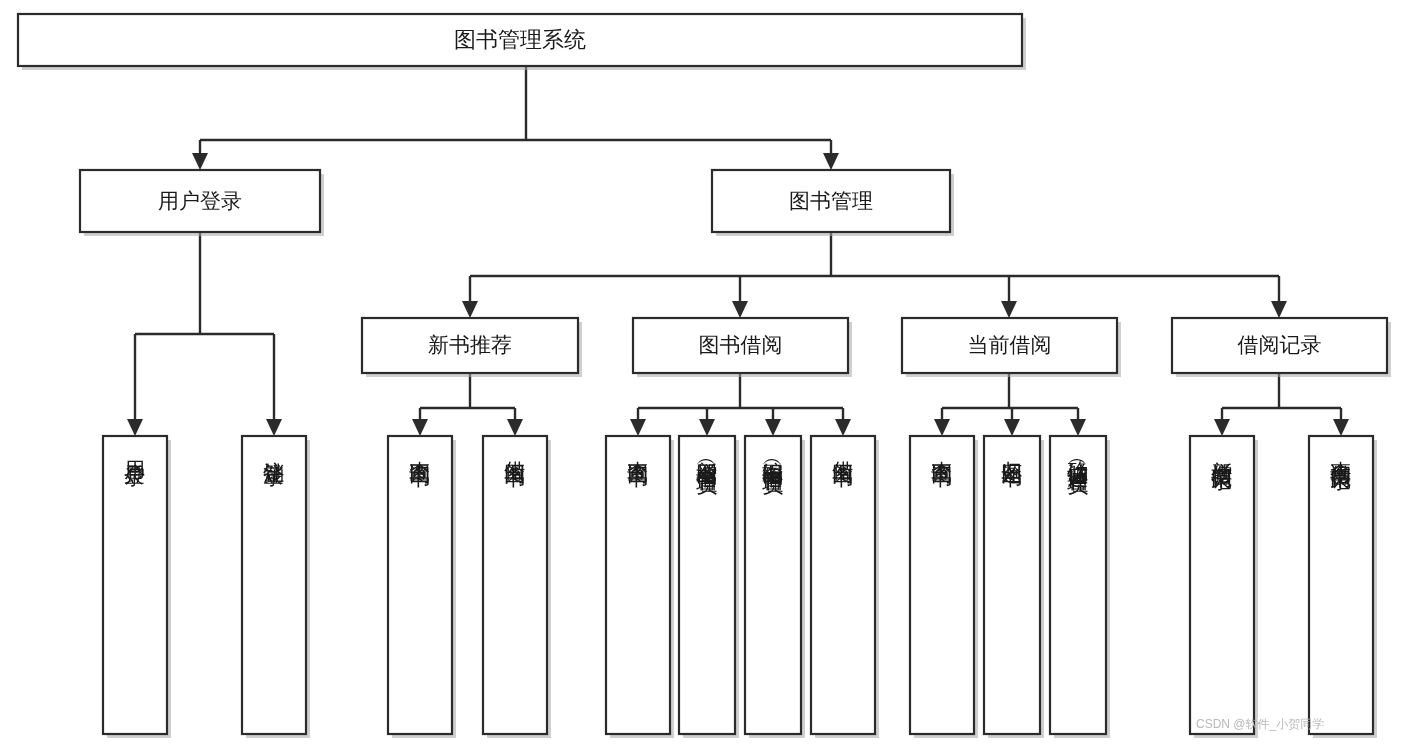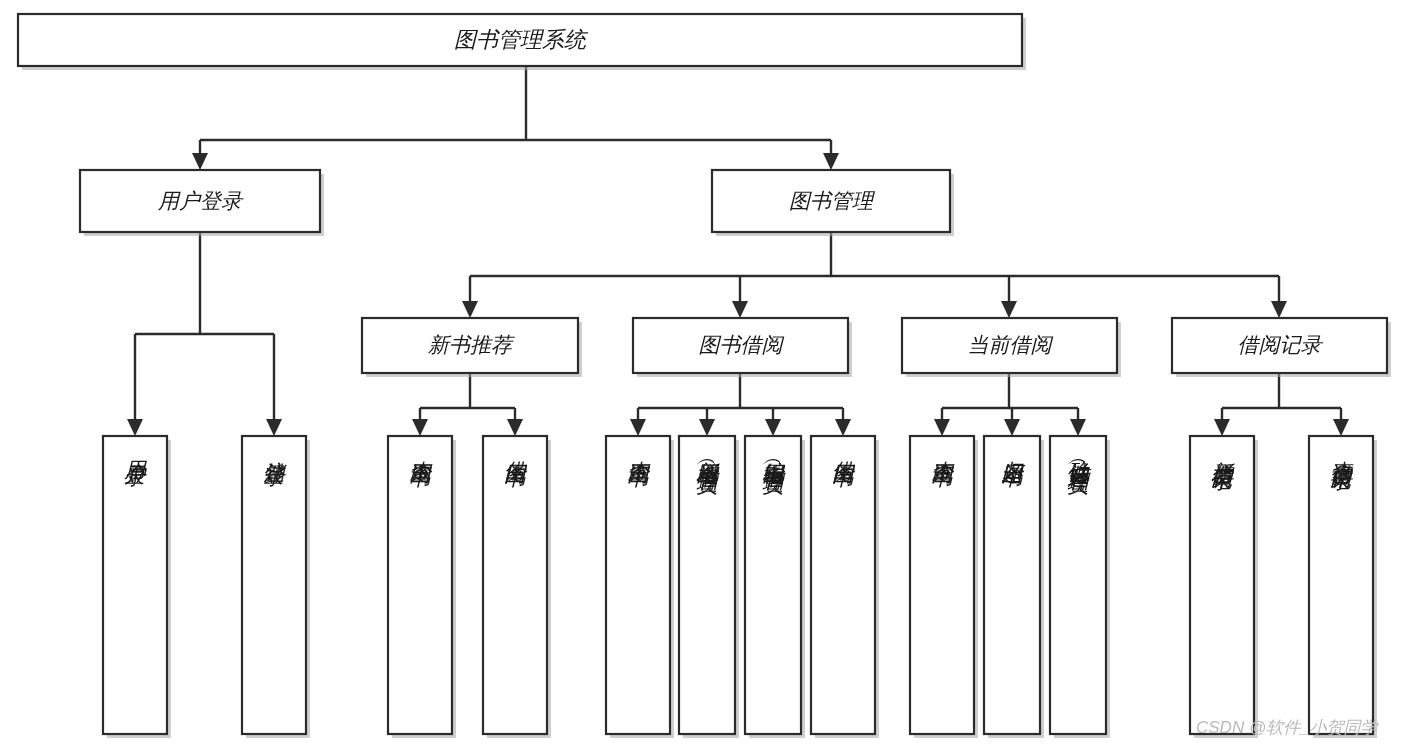--- a/index.html
+++ b/index.html
@@ -10,21 +10,20 @@
   }
   body {
     font-family: "Liberation Sans", "DejaVu Sans", sans-serif;
   }
   #diagram-root {
     position: relative;
     width: 1405px;
     height: 747px;
     background: #ffffff;
     overflow: hidden;
-    font-style: italic;
   }
   svg.diagram-canvas {
     position: absolute;
     top: 0;
     left: 0;
     width: 1405px;
     height: 747px;
     display: block;
   }
   .node-box {
@@ -73,21 +72,21 @@
     font-family: "Liberation Sans", "DejaVu Sans", sans-serif;
     font-size: 21px;
     line-height: 1.12;
     letter-spacing: 2px;
     color: #1a1a1a;
     white-space: nowrap;
   }
   .watermark {
     position: absolute;
     font-family: "Liberation Sans", "DejaVu Sans", sans-serif;
-    font-size: 17px;
+    font-size: 12px;
     color: #b9b9b9;
     white-space: nowrap;
     pointer-events: none;
   }
 </style>
 </head>
 <body>
 
 <div id="diagram-root">
 

